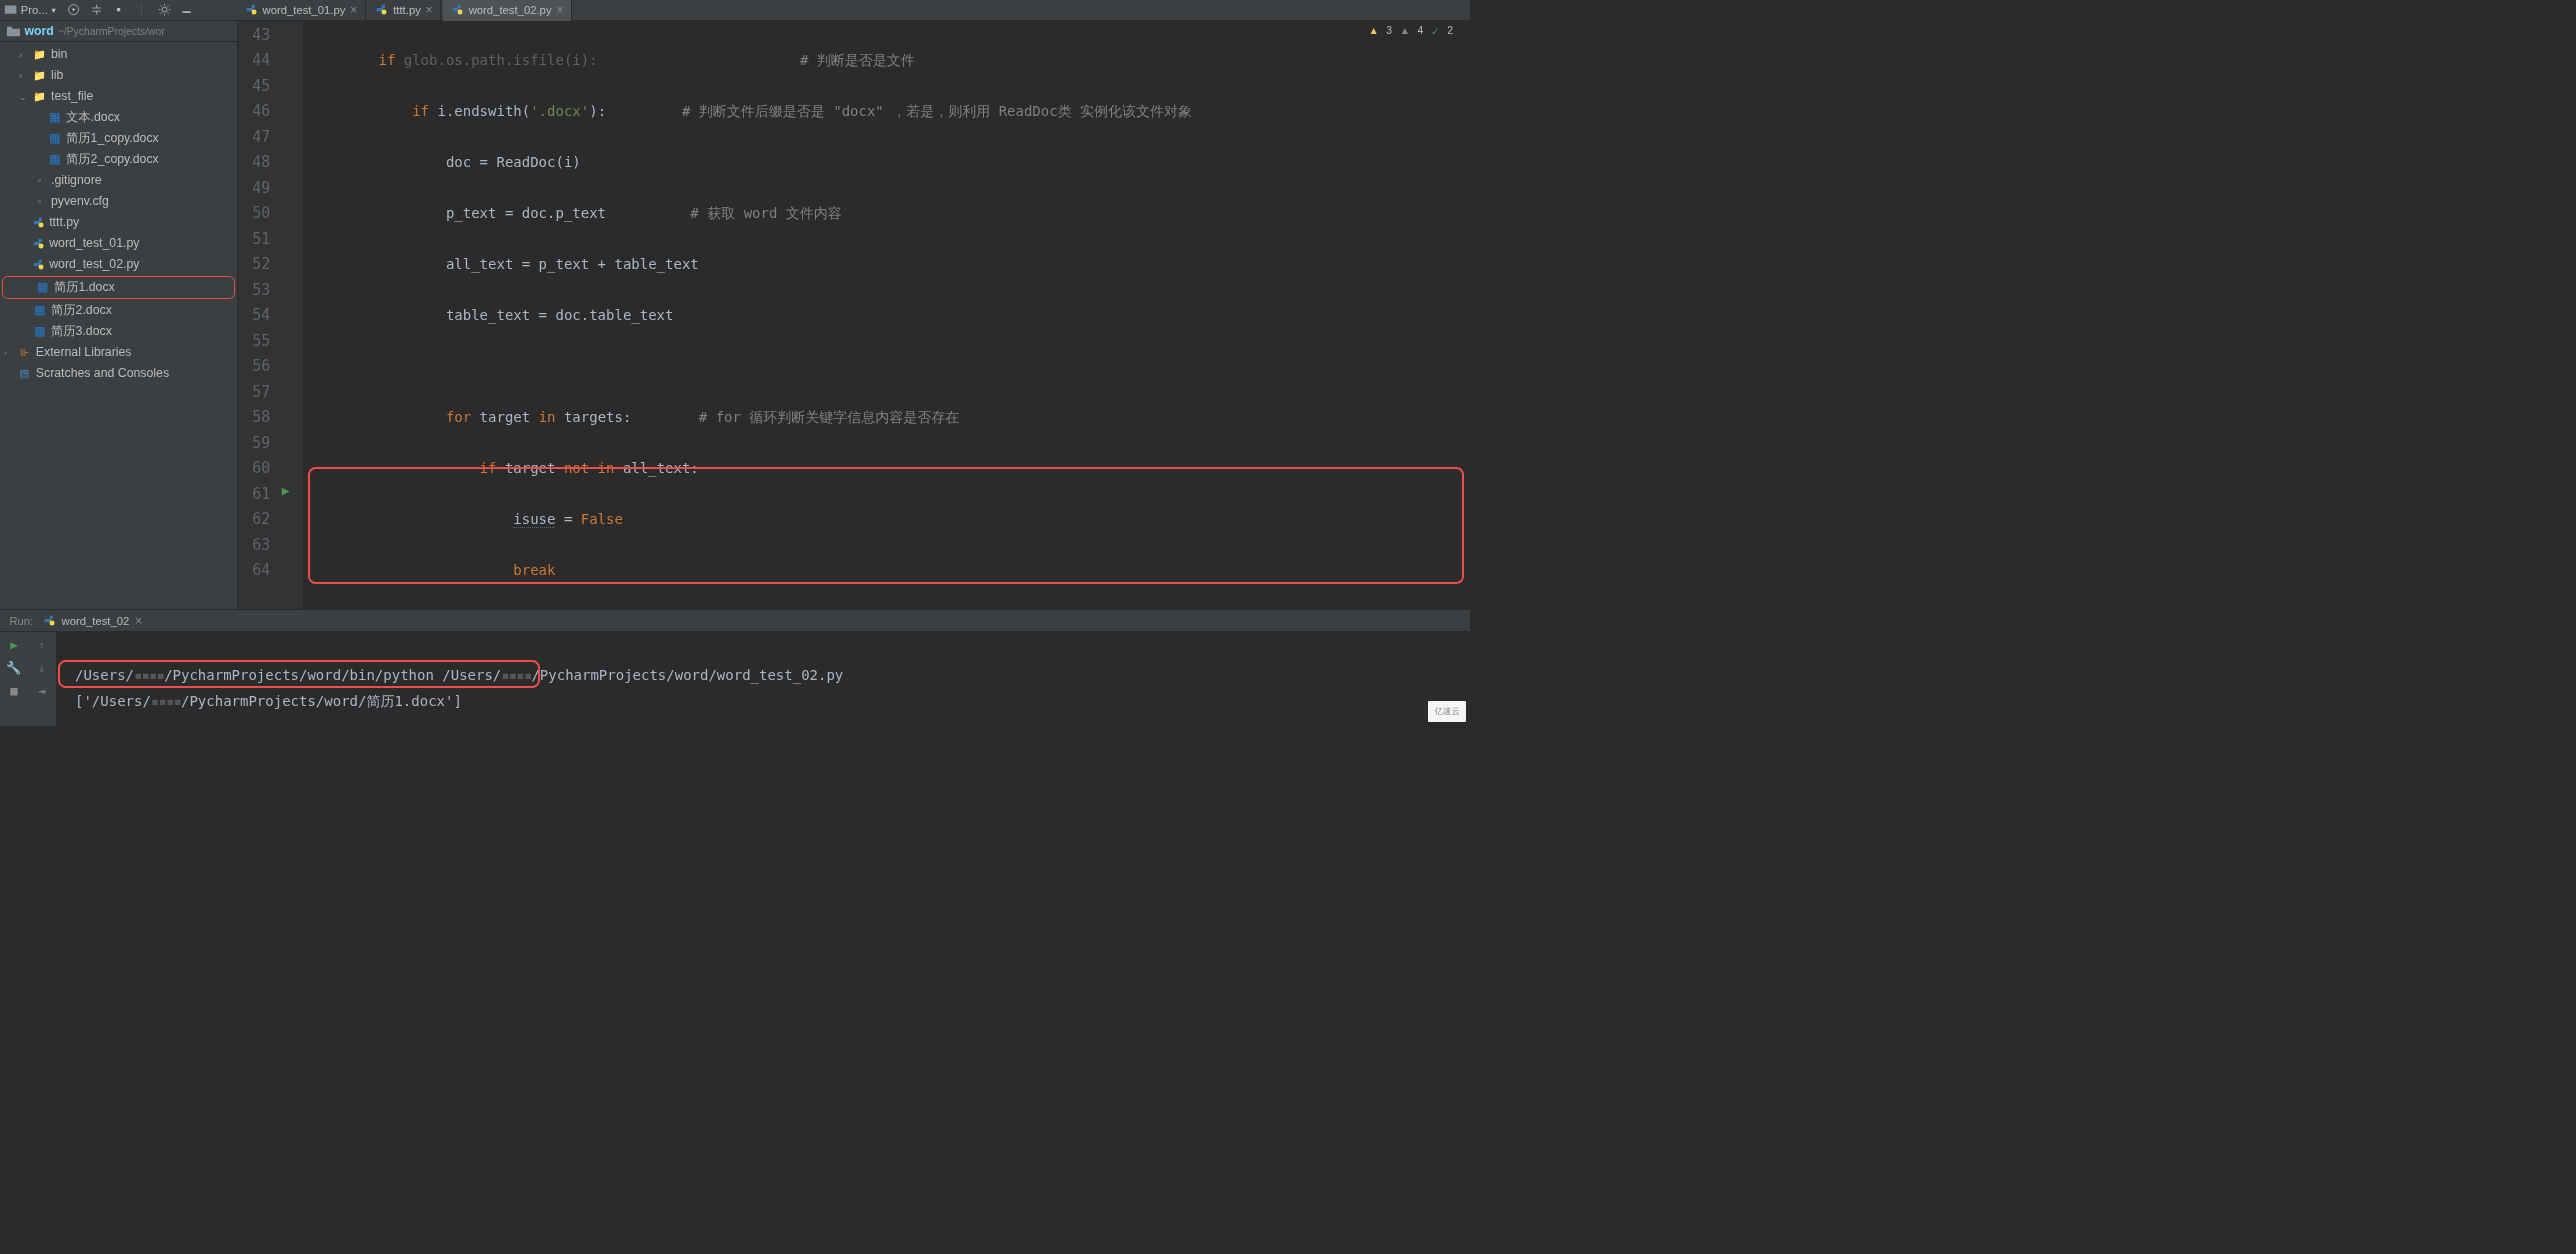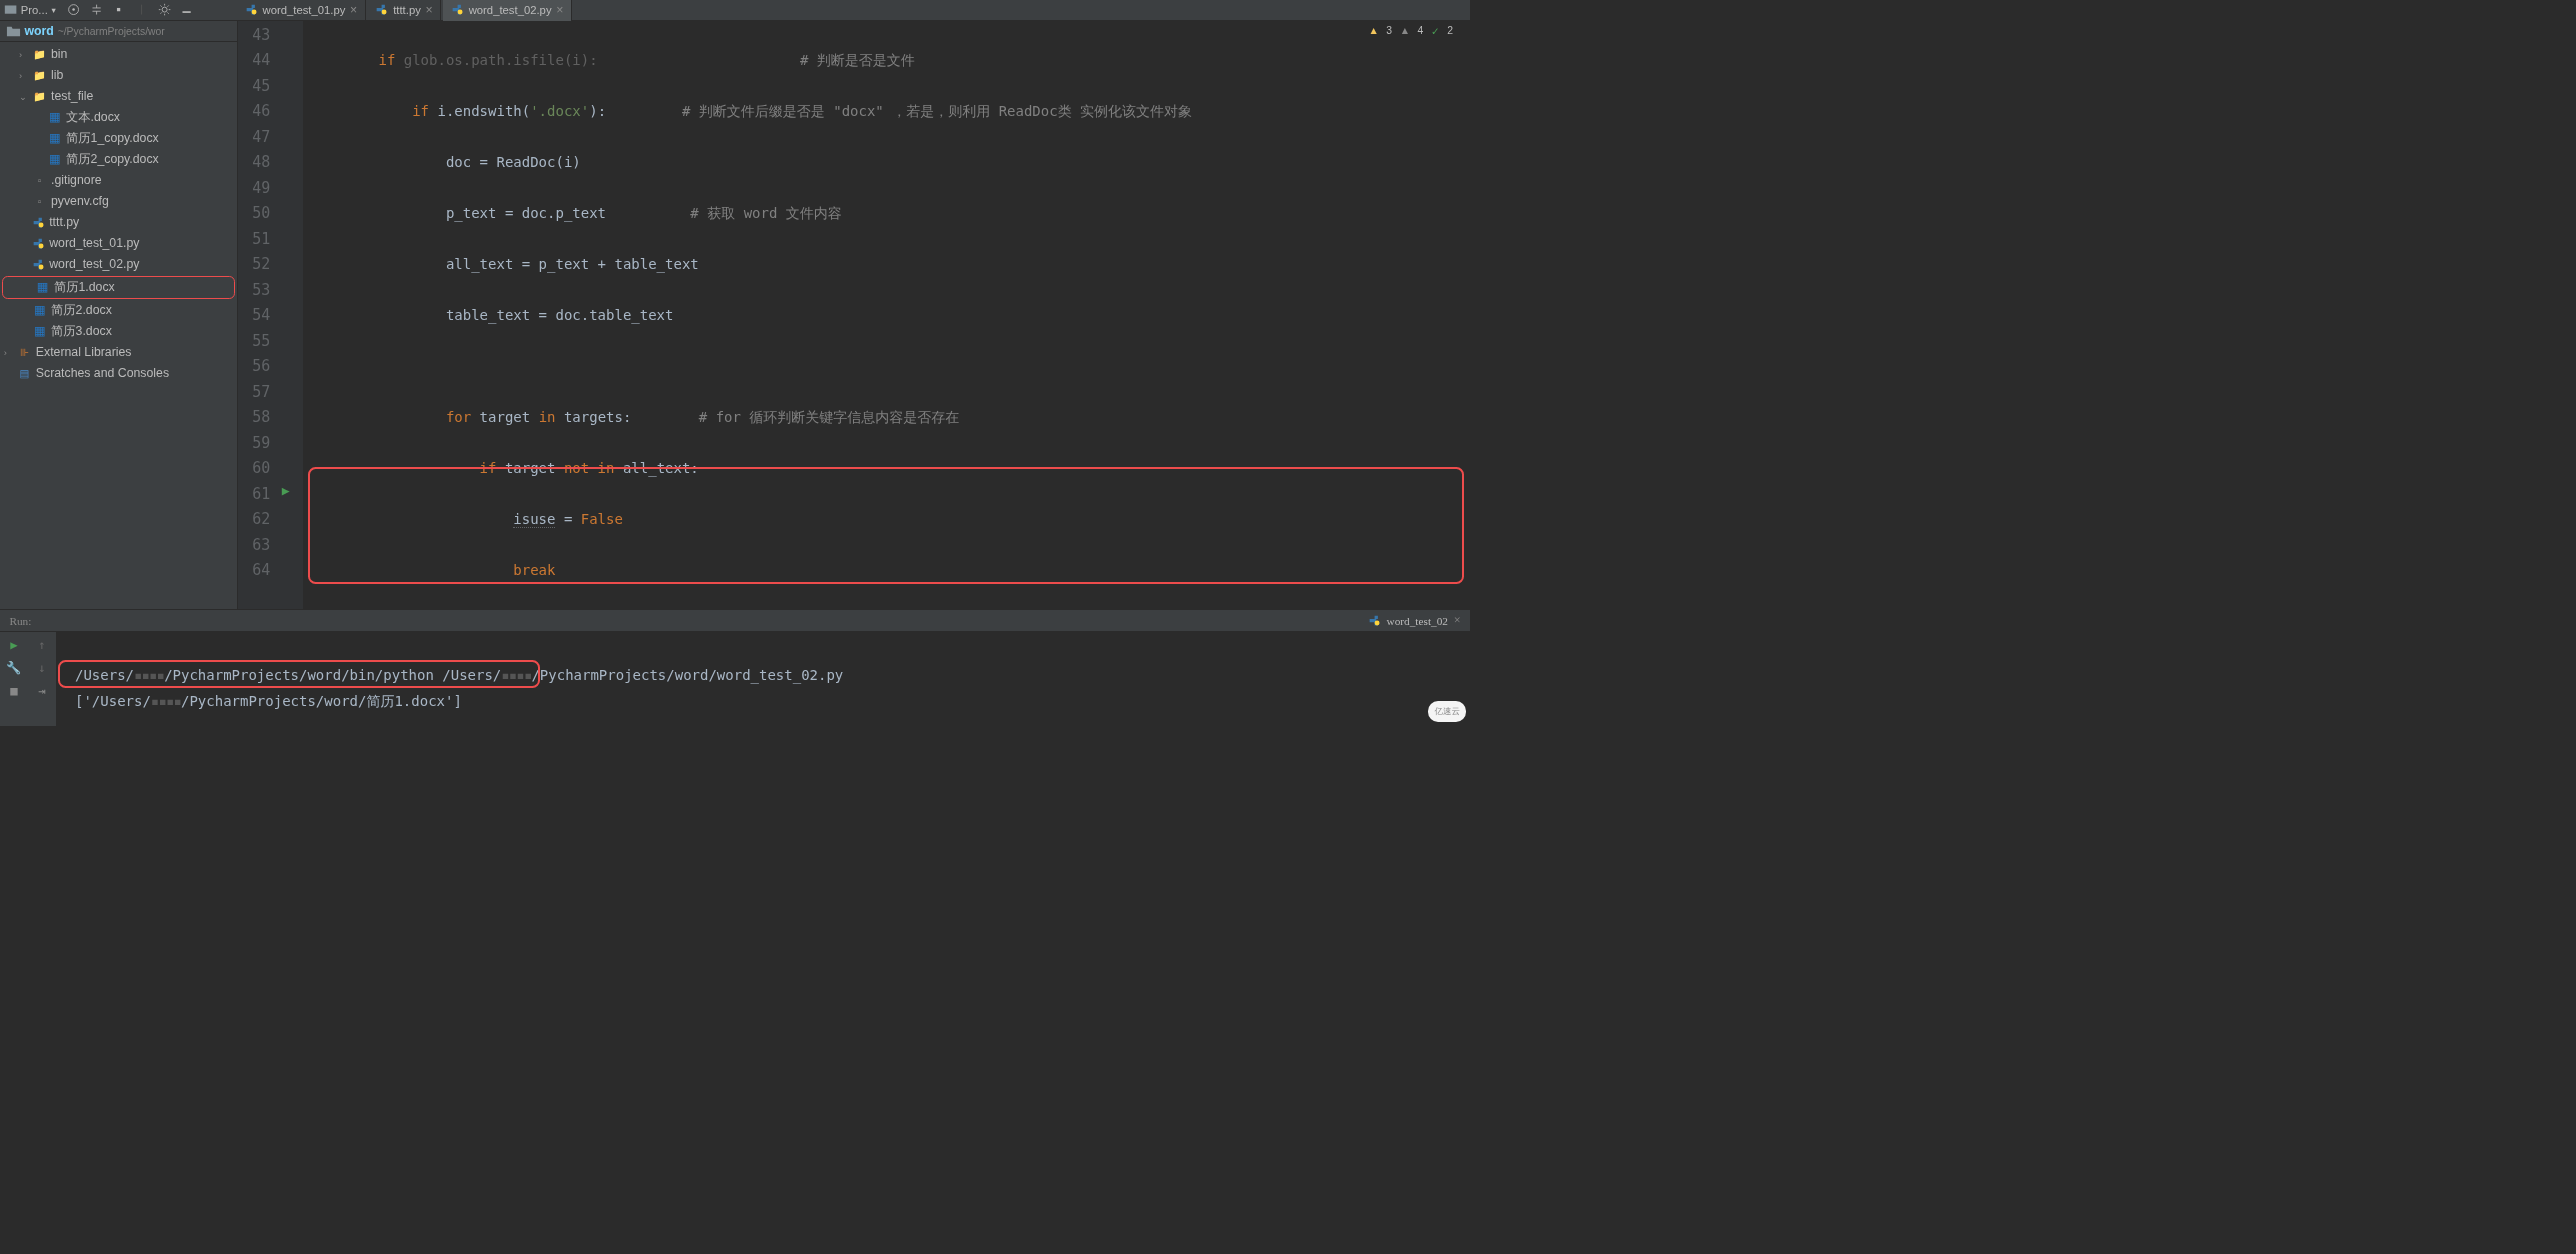--- a/index.html
+++ b/index.html
@@ -121,25 +121,24 @@
   .warn-gray { color:#888;}
   .warn-green { color:#499c54;}
   .run-panel-hdr {
     height:23px;
     background:#3c3f41;
     border-top:0.9px solid #2b2b2b;
     border-bottom:0.9px solid #2b2b2b;
     display:flex;
     align-items:center;
     padding:0 9.4px;
-    font-family:Liberation Serif, serif;
+    font-family:Liberation Sans, sans-serif;
     font-size:11.3px;
     gap:9.4px;
     color:#888;
-    justify-content:space-between;
   }
   .run-tab { display:flex; align-items:center; gap:5.7px; color:#bbb;}
   .run-tab .close { color:#888; font-size:12.3px;}
   .run-body { display:flex; height:94px; background:#2b2b2b;}
   .run-gutter {
     width:28px; background:#3c3f41;
     display:flex; flex-direction:column;
     align-items:center; padding-top:5.7px; gap:9.4px;
   }
   .run-gutter2 {
@@ -154,21 +153,21 @@
     line-height:25.5px;
     color:#a9b7c6;
     white-space:pre;
     position:relative;
   }
   .watermark {
     position:absolute;
     right:3.8px; bottom:3.8px;
     width:38px; height:21px;
     background:#f5f5f5;
-    border-radius:10px;
+    border-radius:1px;
     font-size:8.5px;
     display:flex; align-items:center; justify-content:center;
     color:#888;
   }
   .py-svg { width:13.2px; height:13.2px; }
   .dim { color:#606060;}
   .code-red-box {
     position:absolute;
     border:2.8px solid #ed4c4c;
     border-radius:7.6px;

